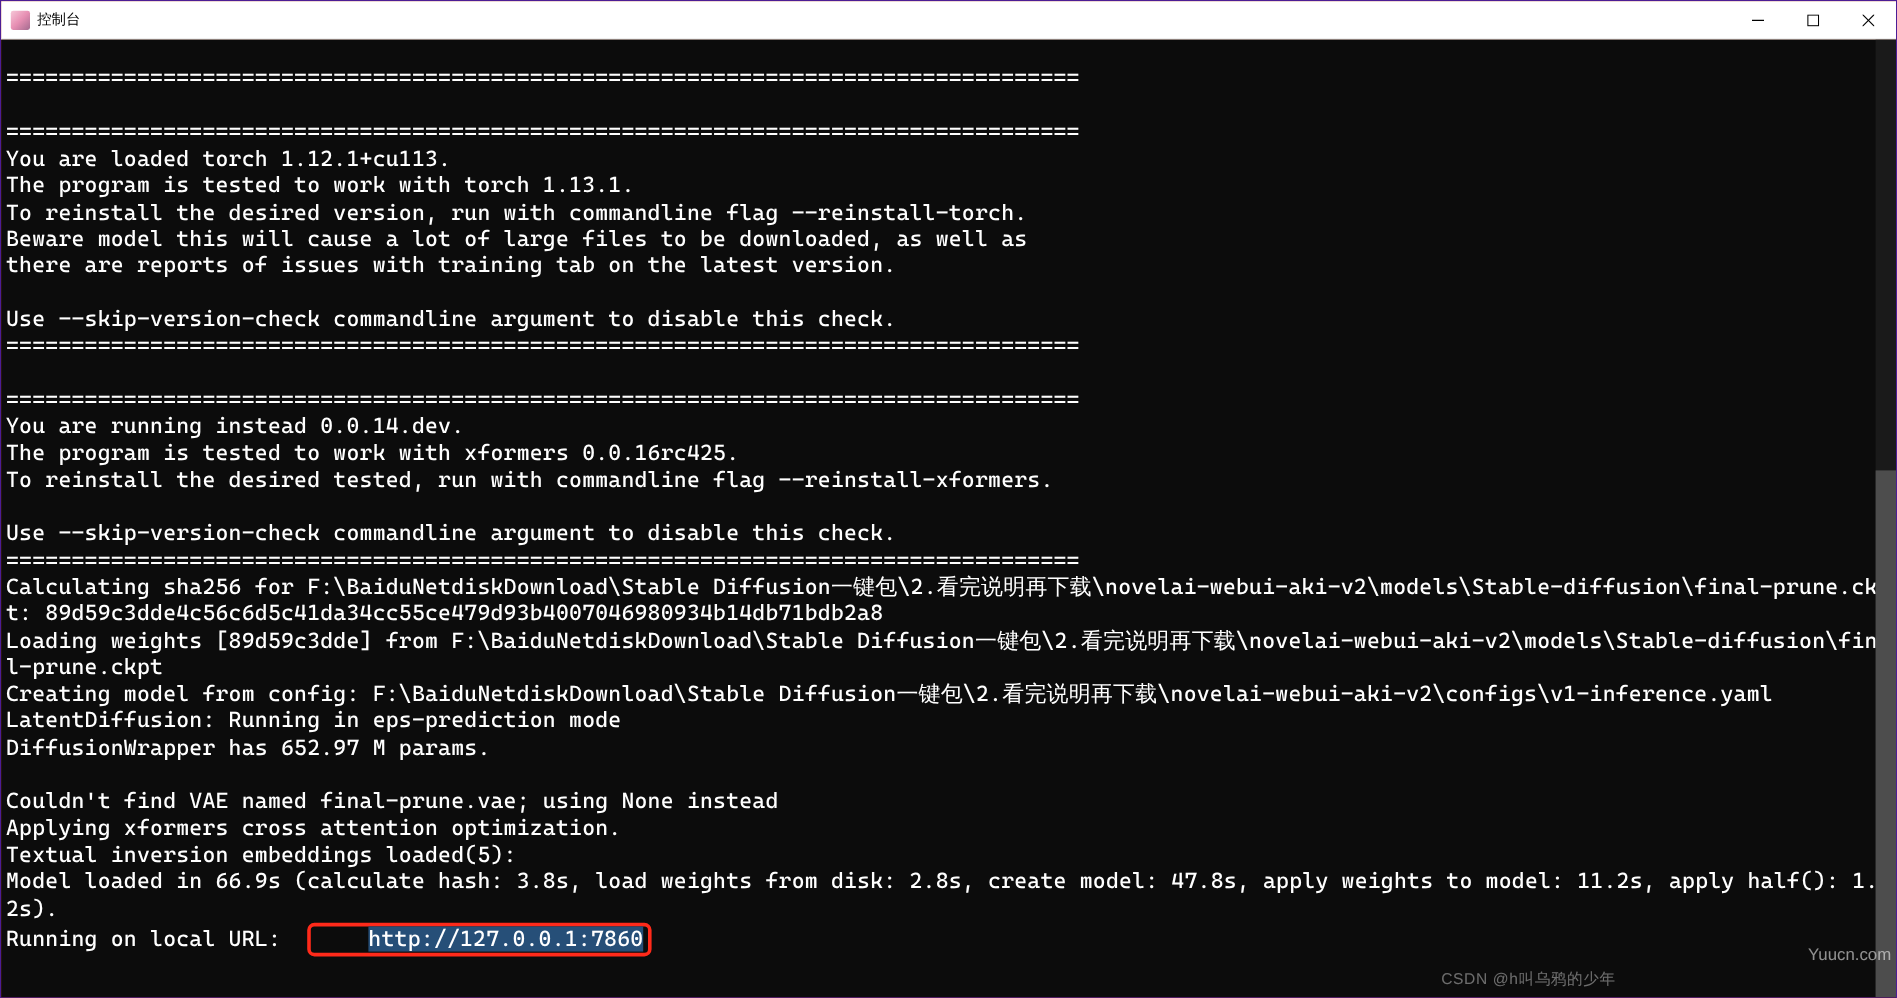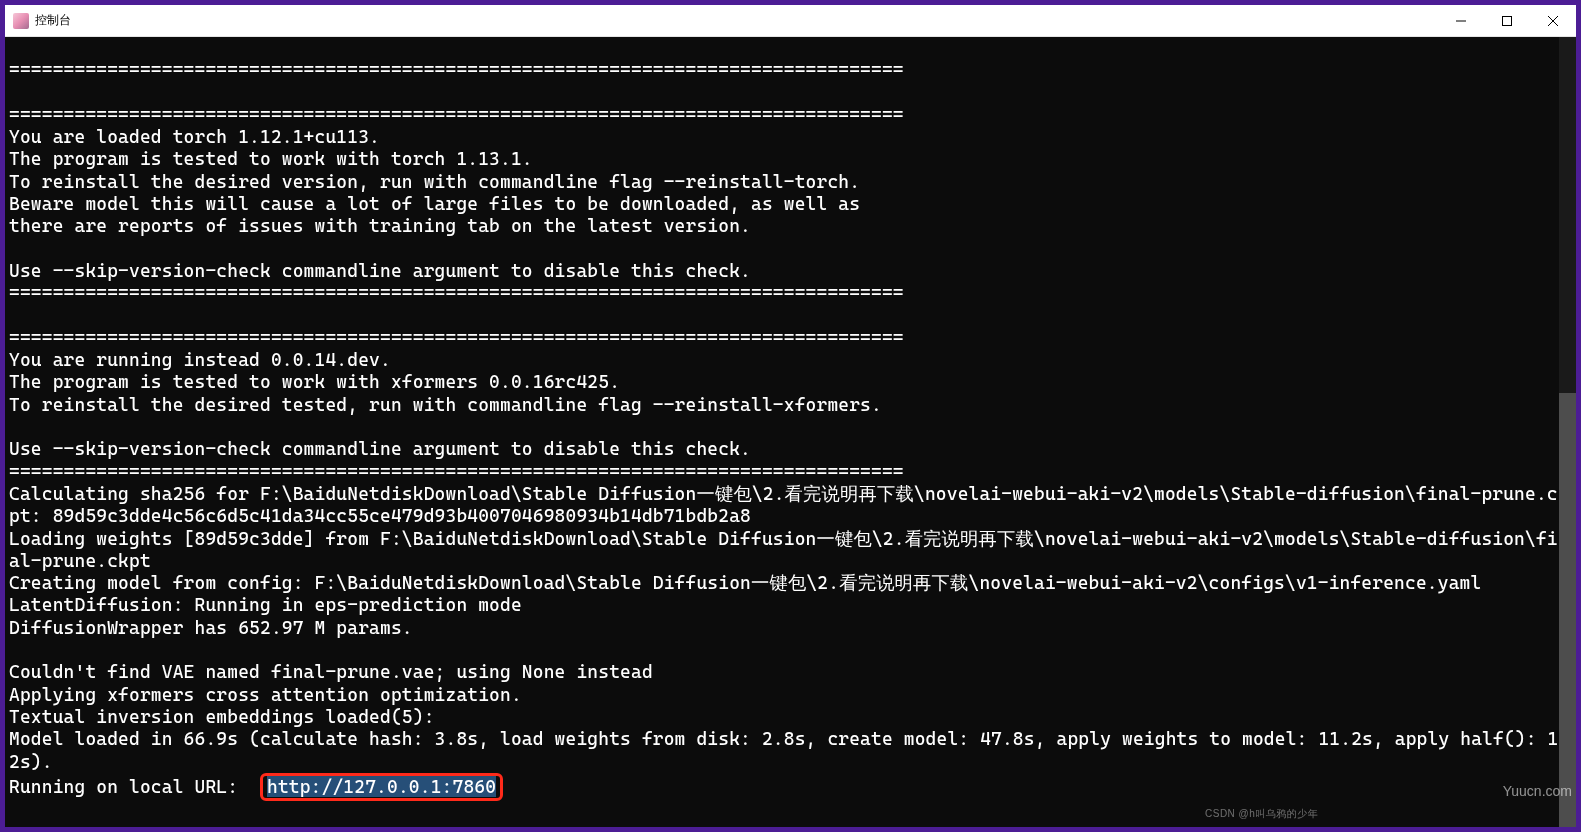--- a/index.html
+++ b/index.html
@@ -1,30 +1,30 @@
 <!DOCTYPE html>
 <html><head>
 <meta charset="utf-8">
 <style>
   * { margin: 0; padding: 0; box-sizing: border-box; }
   html, body { width: 1581px; height: 832px; overflow: hidden; font-family: "Segoe UI", "Microsoft YaHei", sans-serif; background: #f0f0f0; }
-  .window { width: 1581px; height: 832px; background: #c2410c; display: flex; flex-direction: column; border: 5px solid #4c1d95; }
+  .window { width: 1581px; height: 832px; background: #c2410c; display: flex; flex-direction: column; border: 1px solid #4c1d95; }
   .titlebar { height: 32px; display: flex; align-items: center; background: #ffffff; border-bottom: 1px solid #e5e5e5; }
   .app-icon { width: 16px; height: 16px; margin: 0 6px 0 8px; background: linear-gradient(135deg,#f6c8d8 0%,#e78fb3 50%,#a36b8f 100%); border-radius: 2px; }
   .title-text { font-size: 12px; color: #000; flex: 0 0 auto; }
   .title-spacer { flex: 1 1 auto; }
   .win-btn { width: 46px; height: 32px; display: flex; align-items: center; justify-content: center; color: #000; font-size: 10px; }
   .terminal-wrap { flex: 1 1 auto; background: #0c0c0c; position: relative; overflow: hidden; }
   .terminal { position: absolute; left: 0; right: 0; top: 0; bottom: 0; padding: 0 4px 4px 4px; color: #ffffff; font-family: "Cascadia Mono","Consolas","Courier New",monospace; font-size: 18.3px; line-height: 22.3px; white-space: pre-wrap; word-break: break-all; letter-spacing: 0.2px; }
   .scrollbar { position: absolute; right: 0; top: 0; width: 17px; height: 100%; background: #1a1a1a; }
   .scroll-thumb { position: absolute; right: 0; width: 17px; background: #4d4d4d; }
   .url-box { display: inline-block; border: 3px solid #ff2a1a; border-radius: 6px; padding: 0 4px; }
-  .url-sel { background: #264f78; color: #ffffff; }
+  .url-sel { background: #264f78; color: #ffffff; margin-left: 44px; }
   .watermark-right { position: absolute; right: 4px; bottom: 28px; color: rgba(255,255,255,0.55); font-size: 14px; font-family: "Microsoft YaHei", sans-serif; }
-  .watermark-left { position: absolute; left: 1200px; bottom: 6px; color: rgba(255,255,255,0.4); font-size: 10px; font-family: "Microsoft YaHei", sans-serif; letter-spacing: 0.5px; }
+  .watermark-left { position: absolute; left: 1200px; bottom: 6px; color: rgba(255,255,255,0.4); font-size: 13px; font-family: "Microsoft YaHei", sans-serif; letter-spacing: 0.5px; }
 </style>
 </head>
 <body>
 
 <div class="window">
   <div class="titlebar">
     <div class="app-icon"></div>
     <div class="title-text">控制台</div>
     <div class="title-spacer"></div>
     <div class="win-btn">

